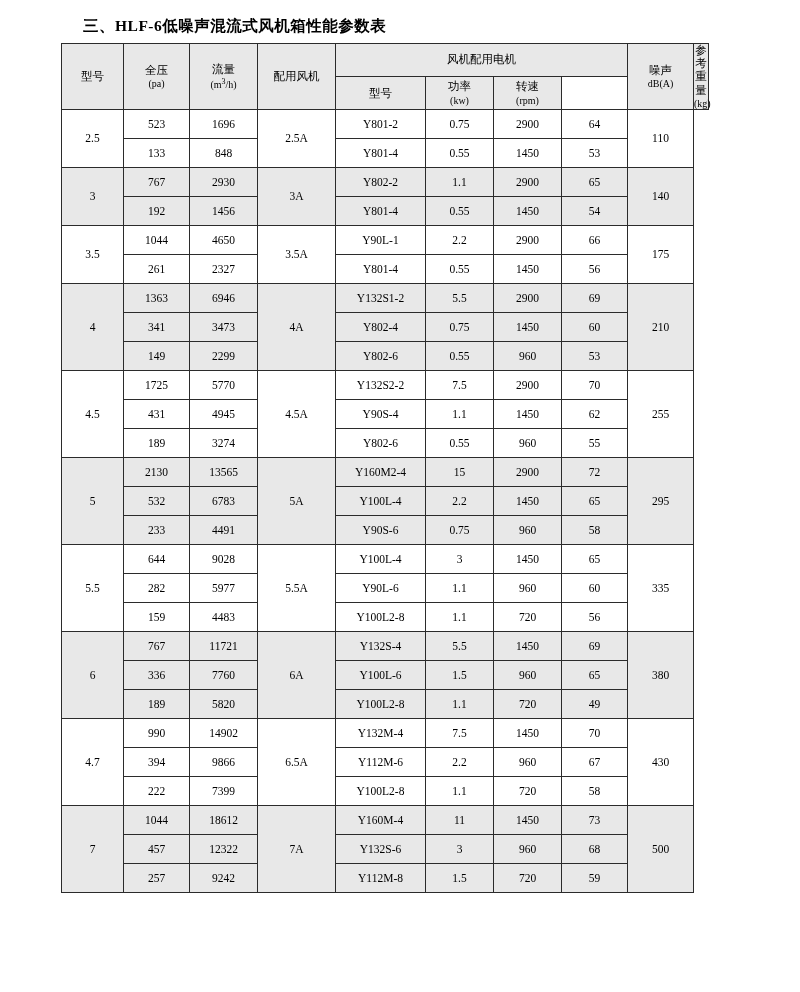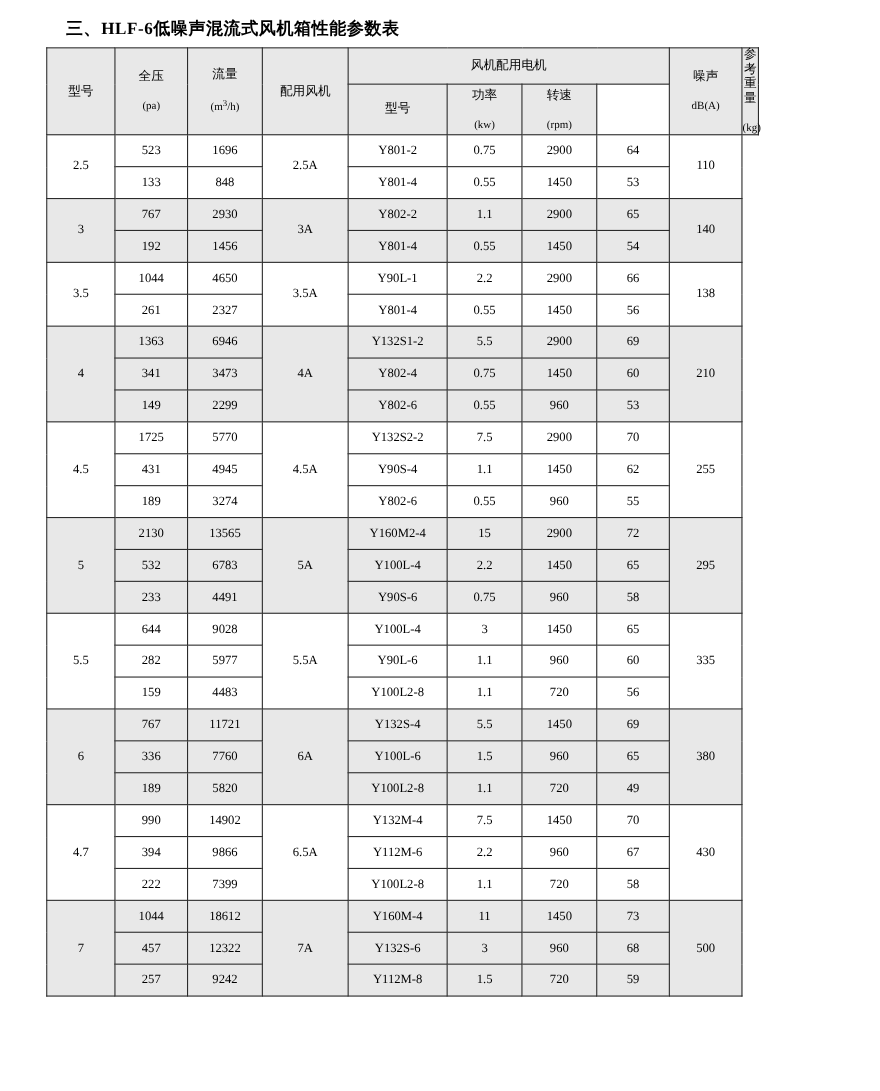--- a/index.html
+++ b/index.html
@@ -10,21 +10,21 @@
   body {
     width: 800px;
     height: 992px;
     font-family: "Liberation Serif", "DejaVu Serif", serif;
     color: #000000;
     overflow: hidden;
   }
   .page {
     width: 732px;
     box-sizing: border-box;
-    padding: 14px 38px 0 38px;
+    padding: 14px 38px 0 61px;
   }
   .heading {
     font-size: 15.5px;
     font-weight: bold;
     letter-spacing: 0.5px;
     margin: 2px 0 6px 22px;
     white-space: nowrap;
   }
   .subheading {
     font-size: 15.5px;
@@ -54,21 +54,21 @@
     background: #e8e8e8;
     font-size: 12px;
     height: 24px;
   }
   .hdr-tall {
     height: 52px;
   }
   .unit {
     font-size: 10px;
     display: block;
-    margin-top: 14px;
+    margin-top: 1px;
   }
   .band-grey td {
     background: #e8e8e8;
   }
   .band-white td {
     background: #ffffff;
   }
   td.model-cell {
     font-size: 12px;
   }
@@ -181,21 +181,21 @@
         </tr>
         <tr class="band-white">
           <td rowspan="2" class="model-cell">3.5</td>
           <td>1044</td>
           <td>4650</td>
           <td rowspan="2" class="fan-cell">3.5A</td>
           <td>Y90L-1</td>
           <td>2.2</td>
           <td>2900</td>
           <td>66</td>
-          <td rowspan="2" class="model-cell">138</td>
+          <td rowspan="2" class="model-cell">175</td>
         </tr>
         <tr class="band-white">
           <td>261</td>
           <td>2327</td>
           <td>Y801-4</td>
           <td>0.55</td>
           <td>1450</td>
           <td>56</td>
         </tr>
         <tr class="band-grey">

